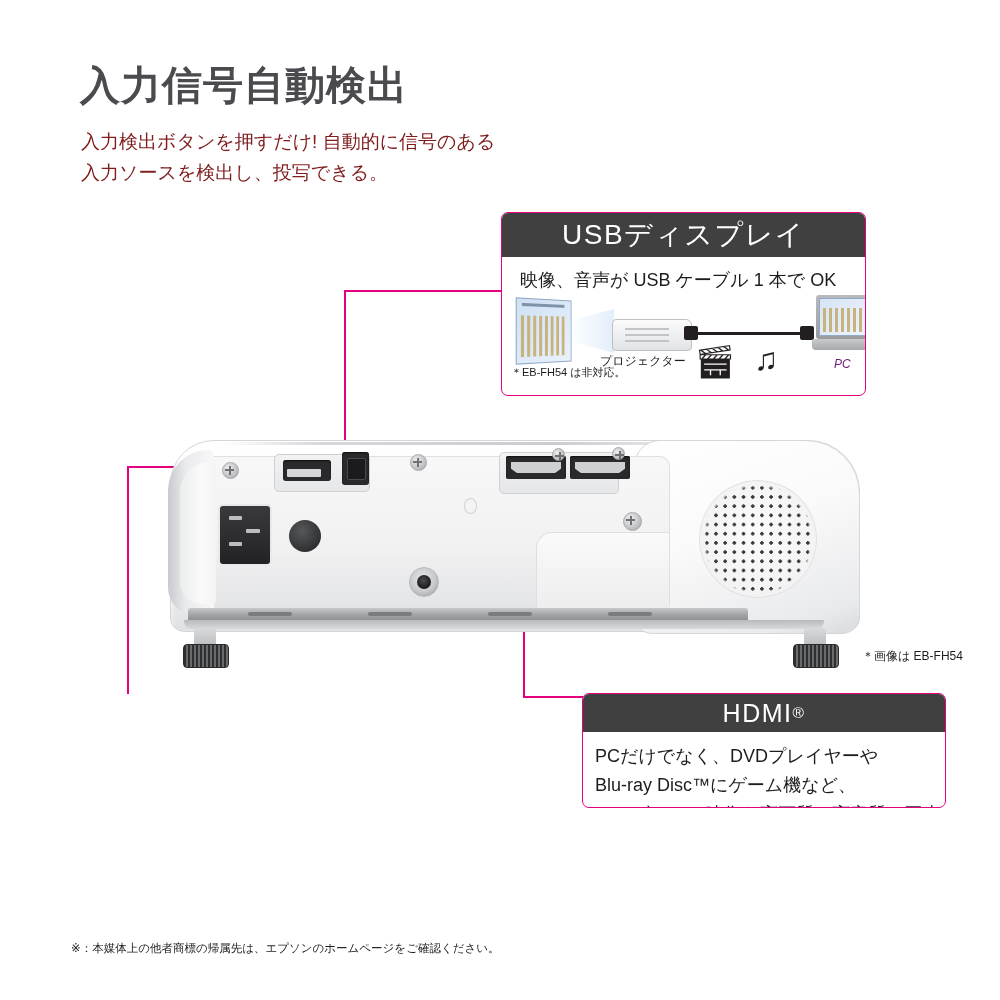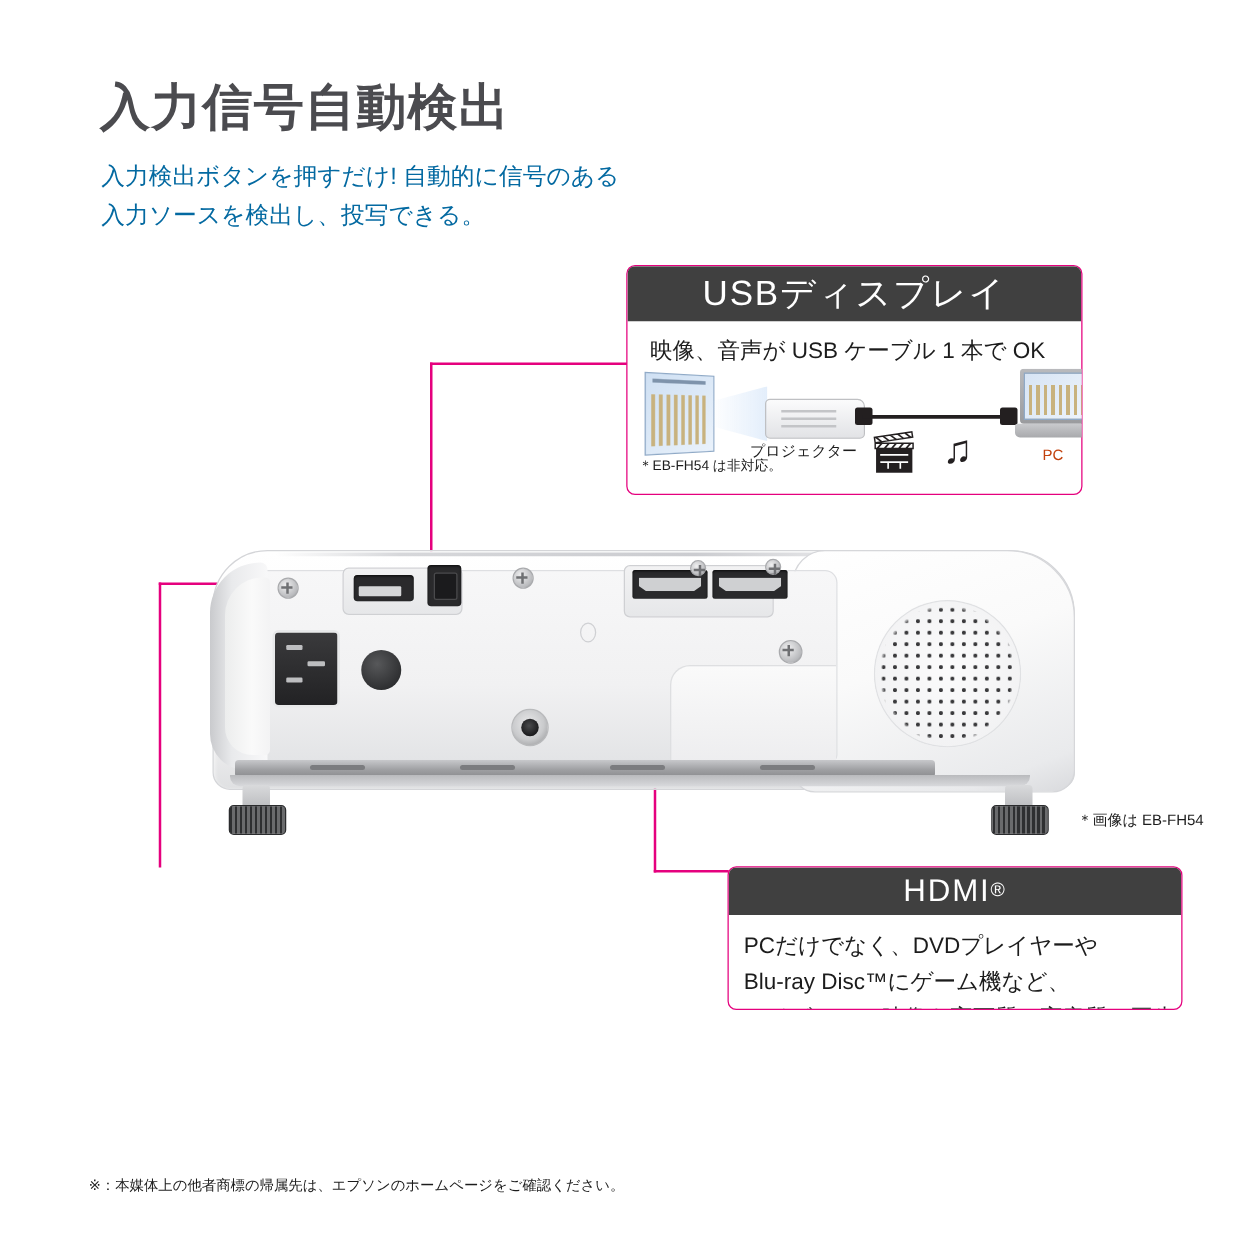--- a/index.html
+++ b/index.html
@@ -15,21 +15,21 @@
 
   
   .page-title{
     position:absolute;left:66px;top:58px;
     font-size:40px;font-weight:bold;letter-spacing:1px;
     color:#4b4b4f;
     white-space:nowrap;
   }
   .page-subtitle{
     position:absolute;left:67px;top:126px;
-    font-size:19px;line-height:31px;color:#0369a1;
+    font-size:19px;line-height:31px;color:#7f1d1d;
     white-space:pre-line;
   }
 
   
   .panel{
     position:absolute;
     background:#ffffff;
     border:1.5px solid #e5007e;
     border-radius:7px;
     box-sizing:border-box;
@@ -316,21 +316,21 @@
   .dg-laptop .scr .bars{
     position:absolute;left:3px;bottom:3px;width:52px;height:24px;
     background:repeating-linear-gradient(90deg,#c8b27e 0 3px,transparent 3px 6px);
   }
   .dg-laptop .base{
     position:absolute;left:0;top:44px;width:76px;height:11px;
     background:linear-gradient(180deg,#c9cacd,#a8a9ac);
     border-radius:2px 2px 4px 4px;
   }
   .dg-pclabel{
-    position:absolute;left:332px;top:100px;font-size:12px;color:#c2410c;
+    position:absolute;left:332px;top:100px;font-size:12px;color:#701a75;font-style:italic;
   }
 
   
   .bird-img{
     position:absolute;left:293px;top:9px;width:123px;height:78px;
     background:
       radial-gradient(ellipse 40% 48% at 64% 70%, #f2a7c8 0%, #e8739f 45%, rgba(232,115,159,0) 72%),
       radial-gradient(ellipse 30% 34% at 46% 62%, #14aec6 0%, rgba(20,174,198,0) 70%),
       radial-gradient(ellipse 26% 36% at 54% 48%, #a5632c 0%, rgba(165,99,44,0) 72%),
       radial-gradient(ellipse 22% 26% at 33% 34%, #9a9a93 0%, rgba(154,154,147,0) 72%),

